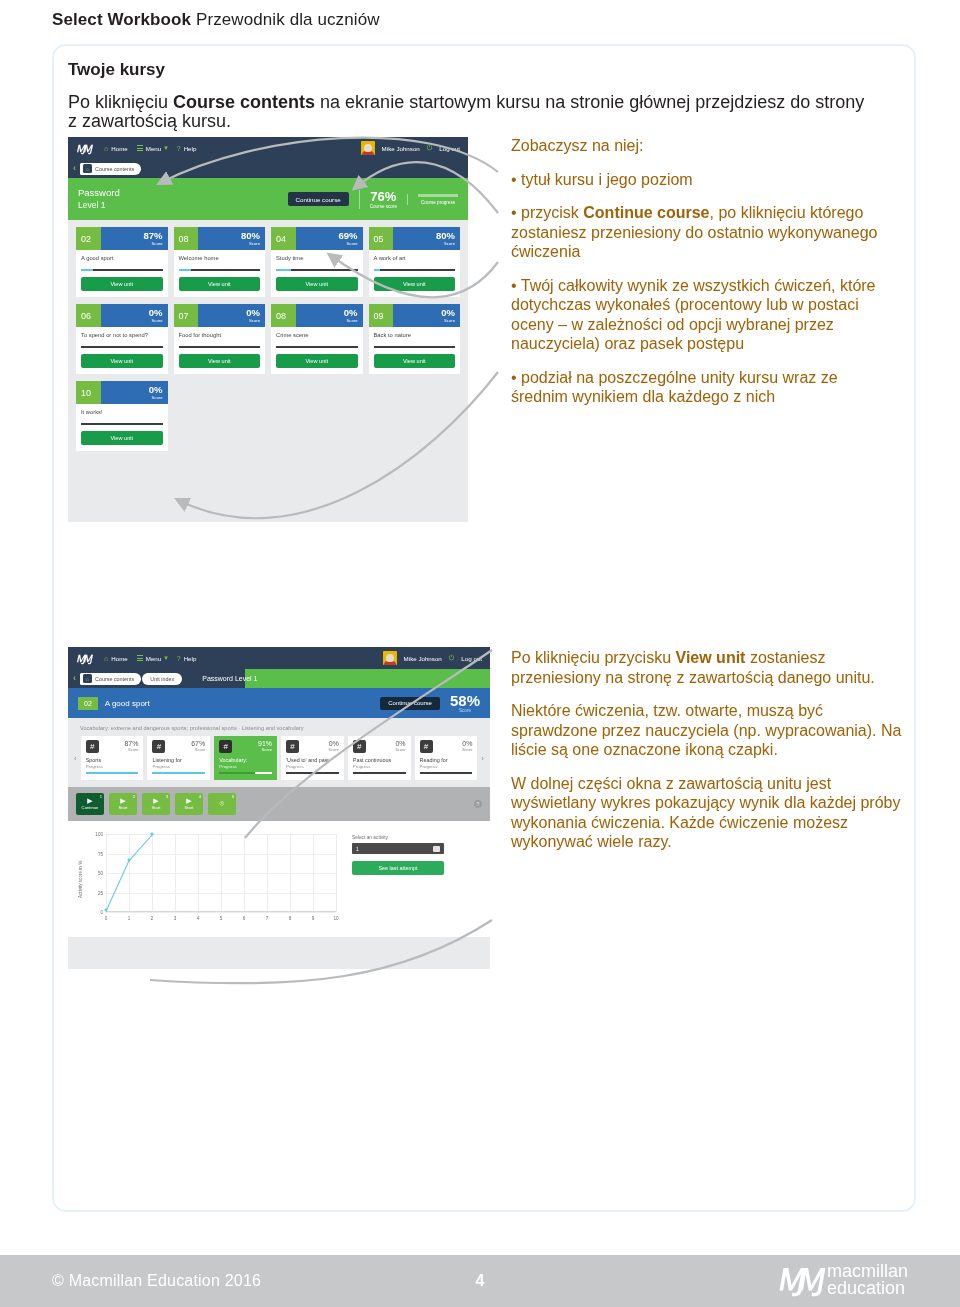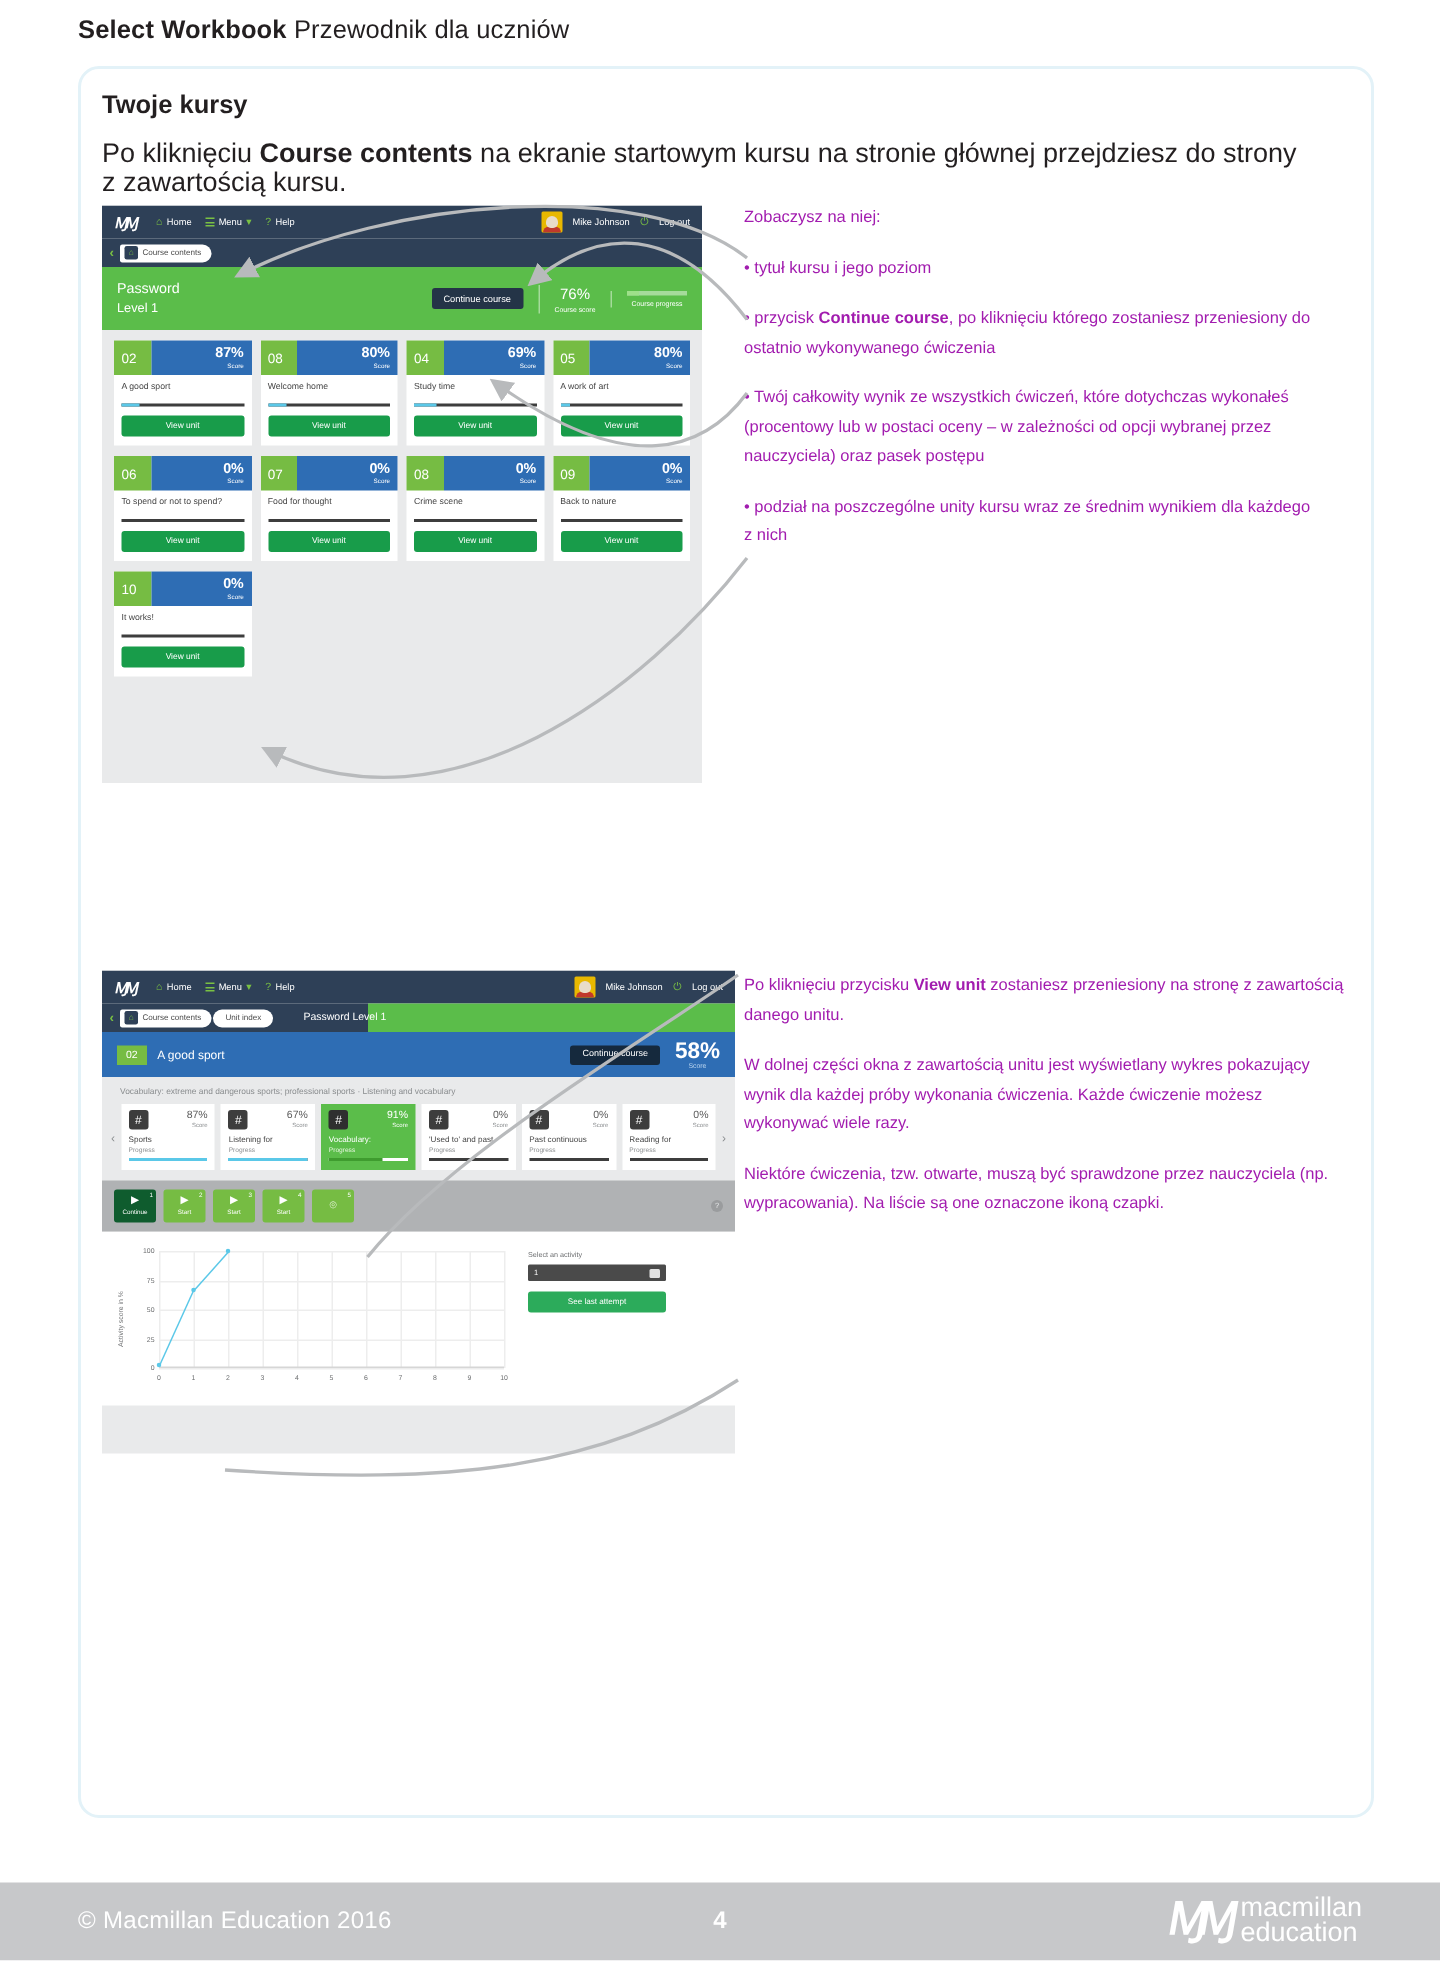--- a/index.html
+++ b/index.html
@@ -102,21 +102,21 @@
     display:flex; align-items:center; padding:0 10px;
   }
   .cb-title { font-size:9.5px; line-height:13px; }
   .cb-title .lvl { font-size:8.5px; }
   .cb-right { margin-left:auto; display:flex; align-items:center; gap:10px; }
   .cb-continue {
     background:#243447; color:#fff; font-size:6.2px; padding:3.5px 8px;
     border-radius:2px; white-space:nowrap;
   }
   .cb-score { text-align:center; padding-left:10px; border-left:1px solid rgba(255,255,255,.45); }
-  .cb-score .big { font-size:10px; font-weight:normal; line-height:14px; }
+  .cb-score .big { font-size:13px; font-weight:bold; line-height:14px; }
   .cb-score .sml { font-size:4.6px; }
   .cb-prog { text-align:center; padding-left:10px; border-left:1px solid rgba(255,255,255,.45);}
   .cb-prog .bar { width:40px; height:3px; background:rgba(255,255,255,.45); position:relative; margin:0 auto 3px;}
   .cb-prog .bar i{ position:absolute; left:0; top:0; height:3px; width:8px; background:#9fe08a; display:block;}
   .cb-prog .sml { font-size:4.6px; }
 
   
   .unit-grid {
     padding:7px 8px; display:grid; grid-template-columns:repeat(4,1fr);
     gap:7px 6px;
@@ -226,21 +226,21 @@
     width:92px; height:11px; background:#4a4a4a; color:#fff; font-size:5px;
     display:flex; align-items:center; padding:0 4px; border-radius:1px;
   }
   .cs-select .caret { margin-left:auto; width:7px; height:6px; background:#e2e2e2; border-radius:1px; }
   .cs-btn {
     margin-top:7px; width:92px; background:#2cab5b; color:#fff; font-size:5.4px;
     text-align:center; padding:4px 0; border-radius:2px;
   }
 
   
-  .txt-col { position:absolute; font-size:11px; line-height:19.5px; color:#a21caf; }
+  .txt-col { position:absolute; font-size:16px; line-height:19.5px; color:#a16207;margin-left:15px; }
   .txt-col p { margin:0 0 14px; }
   .txt-col b { font-weight:bold; }
   .col-1 { left:496px; top:136px; width:378px; }
   .col-2 { left:496px; top:648px; width:400px; }
 
   
   .arrows { position:absolute; left:0; top:0; width:960px; height:1307px; pointer-events:none; }
 
   
   .footer {
@@ -724,22 +724,22 @@
       </div>
       <div class="cs-btn">See last attempt</div>
     </div>
   </div>
 </div>
 
 <div class="txt-col col-2">
   <p>
     <span>Po kliknięciu przycisku </span><b>View unit</b><span> zostaniesz przeniesiony na stronę z zawartością danego unitu.</span>
   </p>
+  <p>Niektóre ćwiczenia, tzw. otwarte, muszą być sprawdzone przez nauczyciela (np. wypracowania). Na liście są one oznaczone ikoną czapki.</p>
   <p>W dolnej części okna z zawartością unitu jest wyświetlany wykres pokazujący wynik dla każdej próby wykonania ćwiczenia. Każde ćwiczenie możesz wykonywać wiele razy.</p>
-  <p>Niektóre ćwiczenia, tzw. otwarte, muszą być sprawdzone przez nauczyciela (np. wypracowania). Na liście są one oznaczone ikoną czapki.</p>
 </div>
 
 <svg class="arrows" viewBox="0 0 960 1307">
   <defs>
     <marker id="ah" markerWidth="7" markerHeight="7" refX="5" refY="3.5" orient="auto">
       <polygon points="0 0, 7 3.5, 0 7" fill="#b8babc"></polygon>
     </marker>
   </defs>
   <g fill="none" stroke="#b8babc" stroke-width="2.2" marker-end="url(#ah)">
     <path d="M498,172 C430,118 260,132 160,183"></path>

